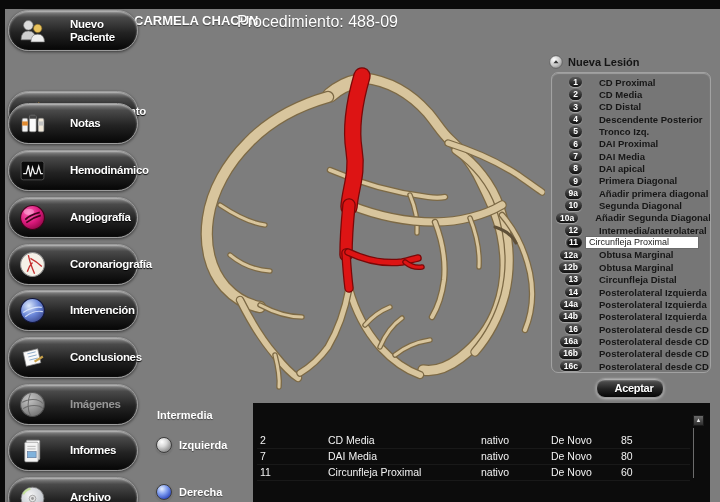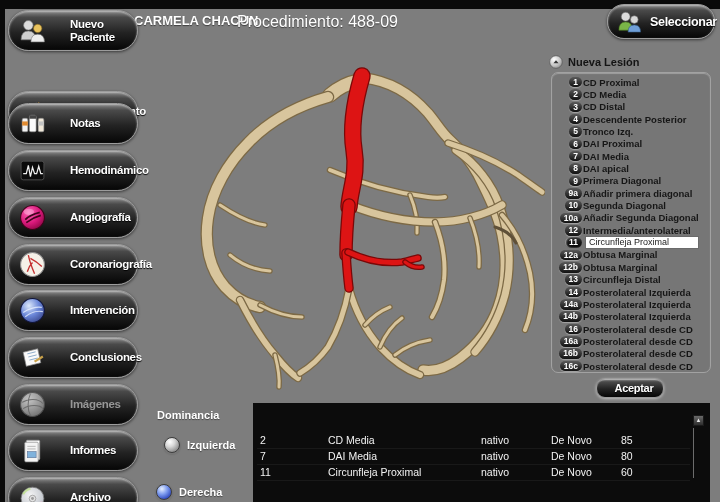--- a/index.html
+++ b/index.html
@@ -41,32 +41,32 @@
   #lesion-list{left:551px;top:72px;width:160px;height:301px;border:1px solid #a2a2a2;border-radius:7px;
                background:rgba(0,0,0,.05);box-shadow:inset 0 1px 1px rgba(255,255,255,.3);
                box-sizing:border-box;padding:3px 0 0 4px;overflow:hidden;}
   .lrow{display:flex;align-items:center;height:12.35px;cursor:pointer;}
   .lnum{width:26px;display:flex;justify-content:flex-end;}
   .lbadge{background:linear-gradient(180deg,#5a5a5a,#111);border-radius:6px;color:#fff;
           font-size:8.5px;font-weight:bold;padding:0 4px;height:10.5px;line-height:10.5px;
           box-shadow:0 1px 1px rgba(255,255,255,.35);}
   .lrow.selected .lbadge{background:linear-gradient(180deg,#2e2e2e,#000);
           box-shadow:inset 1px 0 2px rgba(255,255,255,.7);}
-  .llabel{margin-left:1px;font-size:9.5px;font-weight:bold;color:#161616;white-space:nowrap;text-align:right;}
+  .llabel{margin-left:17px;font-size:9.5px;font-weight:bold;color:#161616;white-space:nowrap;text-align:right;}
   .sel-input{flex:1;margin-left:3px;margin-right:11px;background:#fff;border:1px solid #6b6b6b;
              height:11.5px;line-height:11.5px;font-size:9px;color:#222;padding-left:3px;
              font-weight:normal;white-space:nowrap;overflow:hidden;}
   #accept-btn{left:596px;top:378px;width:68px;height:20px;border-radius:9px;justify-content:center;
               box-shadow:0 1px 3px rgba(255,255,255,.5),inset 0 1px 1px rgba(255,255,255,.4);padding-left:8px;}
   #accept-btn .slabel{margin-left:0;font-size:11px;}
 
   
   #dominance-label{left:157px;top:409px;font-size:11px;font-weight:bold;color:#fff;text-shadow:0 1px 1px rgba(0,0,0,.45);}
   .radio-row{display:flex;align-items:center;cursor:pointer;}
-  #radio-left{left:164px;top:437px;align-items:center;}
+  #radio-left{left:156px;top:437px;align-items:center;}
   #radio-right{left:156px;top:460px;margin-top:24px;}
   .orb{width:16px;height:16px;border-radius:50%;border:1px solid #3c3c3c;box-sizing:border-box;
        box-shadow:0 1px 2px rgba(0,0,0,.4),0 1px 1px rgba(255,255,255,.35);}
   .orb.silver{background:radial-gradient(circle at 35% 28%,#ffffff 0%,#d8d8d8 35%,#9a9a9a 70%,#6e6e6e 100%);}
   .orb.blue{background:radial-gradient(circle at 35% 28%,#e6efff 0%,#7d9bee 40%,#2a44bb 80%,#16246e 100%);}
   .rlabel{margin-left:7px;font-size:11px;font-weight:bold;color:#fff;text-shadow:0 1px 1px rgba(0,0,0,.45);}
 
   
   #sten-table{left:253px;top:403px;width:457px;height:99px;background:#0c0c0c;}
   #sten-head{position:absolute;left:4px;top:12px;width:433px;height:17px;
@@ -85,29 +85,20 @@
 </head>
 <body>
 
 <div id="app">
   <div class="abs" id="top-strip"></div>
   <div class="abs" id="left-strip"></div>
 
   <div class="abs" id="patient-name">CARMELA CHACUN</div>
   <div class="abs" id="procedure-number">Procedimiento: 488-09</div>
 
-  <div class="abs gbtn" id="select-btn">
-    <span class="sicon"><svg viewBox="0 0 28 28" width="100%" height="100%">
-          <circle cx="10" cy="9" r="4.6" fill="#dcdcdc" stroke="#666" stroke-width=".6"></circle>
-          <path d="M3,23 Q3,14.5 10,14.5 Q17,14.5 17,23 Z" fill="#7ab648" stroke="#4a7a20" stroke-width=".6"></path>
-          <circle cx="19" cy="12" r="4" fill="#d8d8d8" stroke="#666" stroke-width=".6"></circle>
-          <path d="M12.5,25 Q12.5,17.5 19,17.5 Q25.5,17.5 25.5,25 Z" fill="#6f9fd8" stroke="#33567e" stroke-width=".6"></path>
-        </svg></span>
-    <span class="slabel">Seleccionar</span>
-  </div>
 
   <div class="abs" id="sidebar">
       <div class="abs gbtn sbtn" style="top: 10px;">
         <span class="sicon"><svg viewBox="0 0 28 28" width="100%" height="100%">
             <circle cx="10" cy="9" r="4.6" fill="#dcdcdc" stroke="#777" stroke-width=".6"></circle>
             <path d="M3,23 Q3,14.5 10,14.5 Q17,14.5 17,23 Z" fill="#cfcfcf" stroke="#777" stroke-width=".6"></path>
             <circle cx="19" cy="12" r="4" fill="#e9c35f" stroke="#8a6d20" stroke-width=".6"></circle>
             <path d="M12.5,25 Q12.5,17.5 19,17.5 Q25.5,17.5 25.5,25 Z" fill="#ededed" stroke="#777" stroke-width=".6"></path>
           </svg></span>
         <span class="slabel">Nuevo Paciente</span>
@@ -441,21 +432,21 @@
         <span class="lnum">
           <span class="lbadge">16c</span>
         </span>
         <span class="llabel">Posterolateral desde CD</span>
       </div>
     </div>
   <div class="abs gbtn" id="accept-btn">
     <span class="slabel">Aceptar</span>
   </div>
 
-  <div class="abs" id="dominance-label">Dominancia</div>
+  <div class="abs" id="dominance-label">Intermedia</div>
   <div class="abs radio-row" id="radio-left">
     <span class="orb silver"></span>
     <span class="rlabel">Izquierda</span>
   </div>
   <div class="abs radio-row" id="radio-right">
     <span class="orb blue"></span>
     <span class="rlabel">Derecha</span>
   </div>
 
   <div class="abs" id="sten-table">

